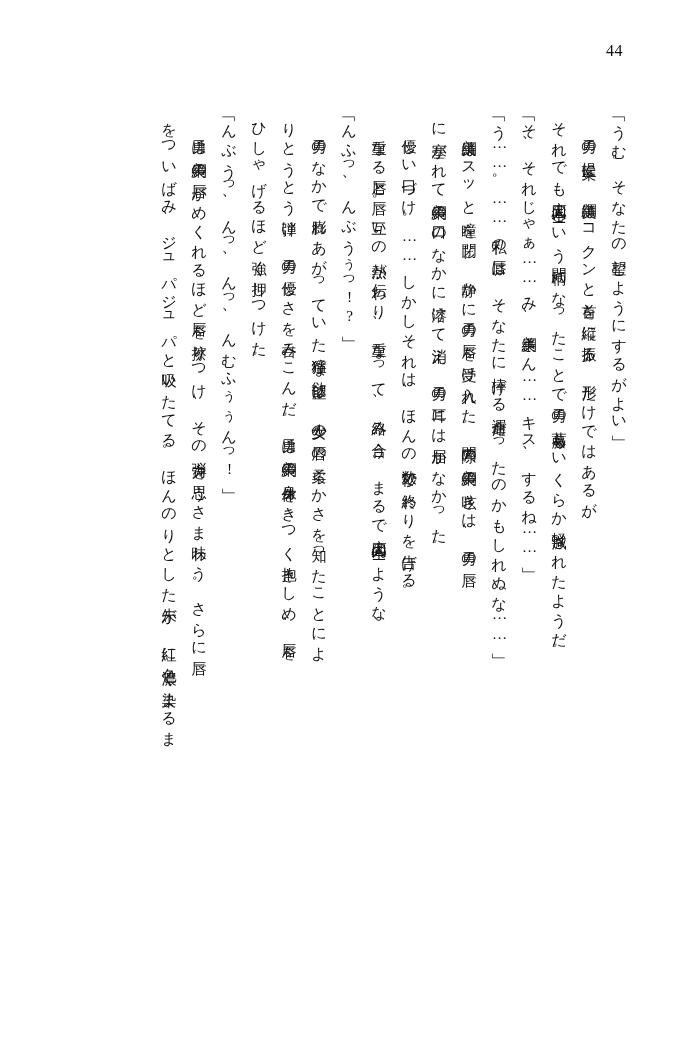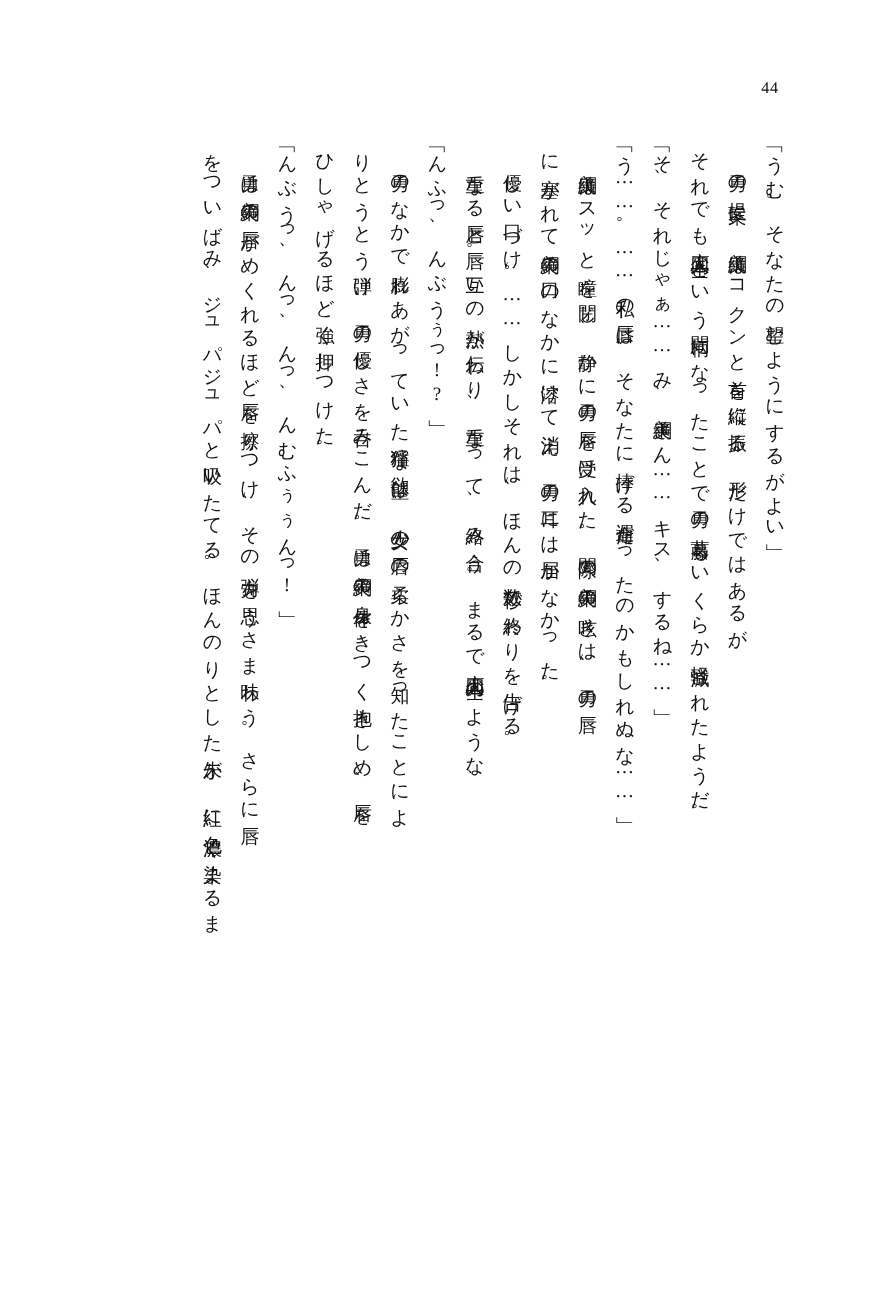--- a/index.html
+++ b/index.html
@@ -18,23 +18,23 @@
   .page {
     position: absolute;
     left: 0;
     top: 0;
     width: 695px;
     height: 1050px;
     background: #ffffff;
   }
   .page-number {
     position: absolute;
-    top: 62px;
+    top: 42px;
     right: 72px;
-    font-size: 13px;
+    font-size: 16px;
     letter-spacing: 0.5px;
     color: #111;
     font-family: "Liberation Serif", "DejaVu Serif", serif;
   }
   .text-block {
     position: absolute;
     top: 112px;
     right: 68px;
     height: 860px;
     width: 560px;

